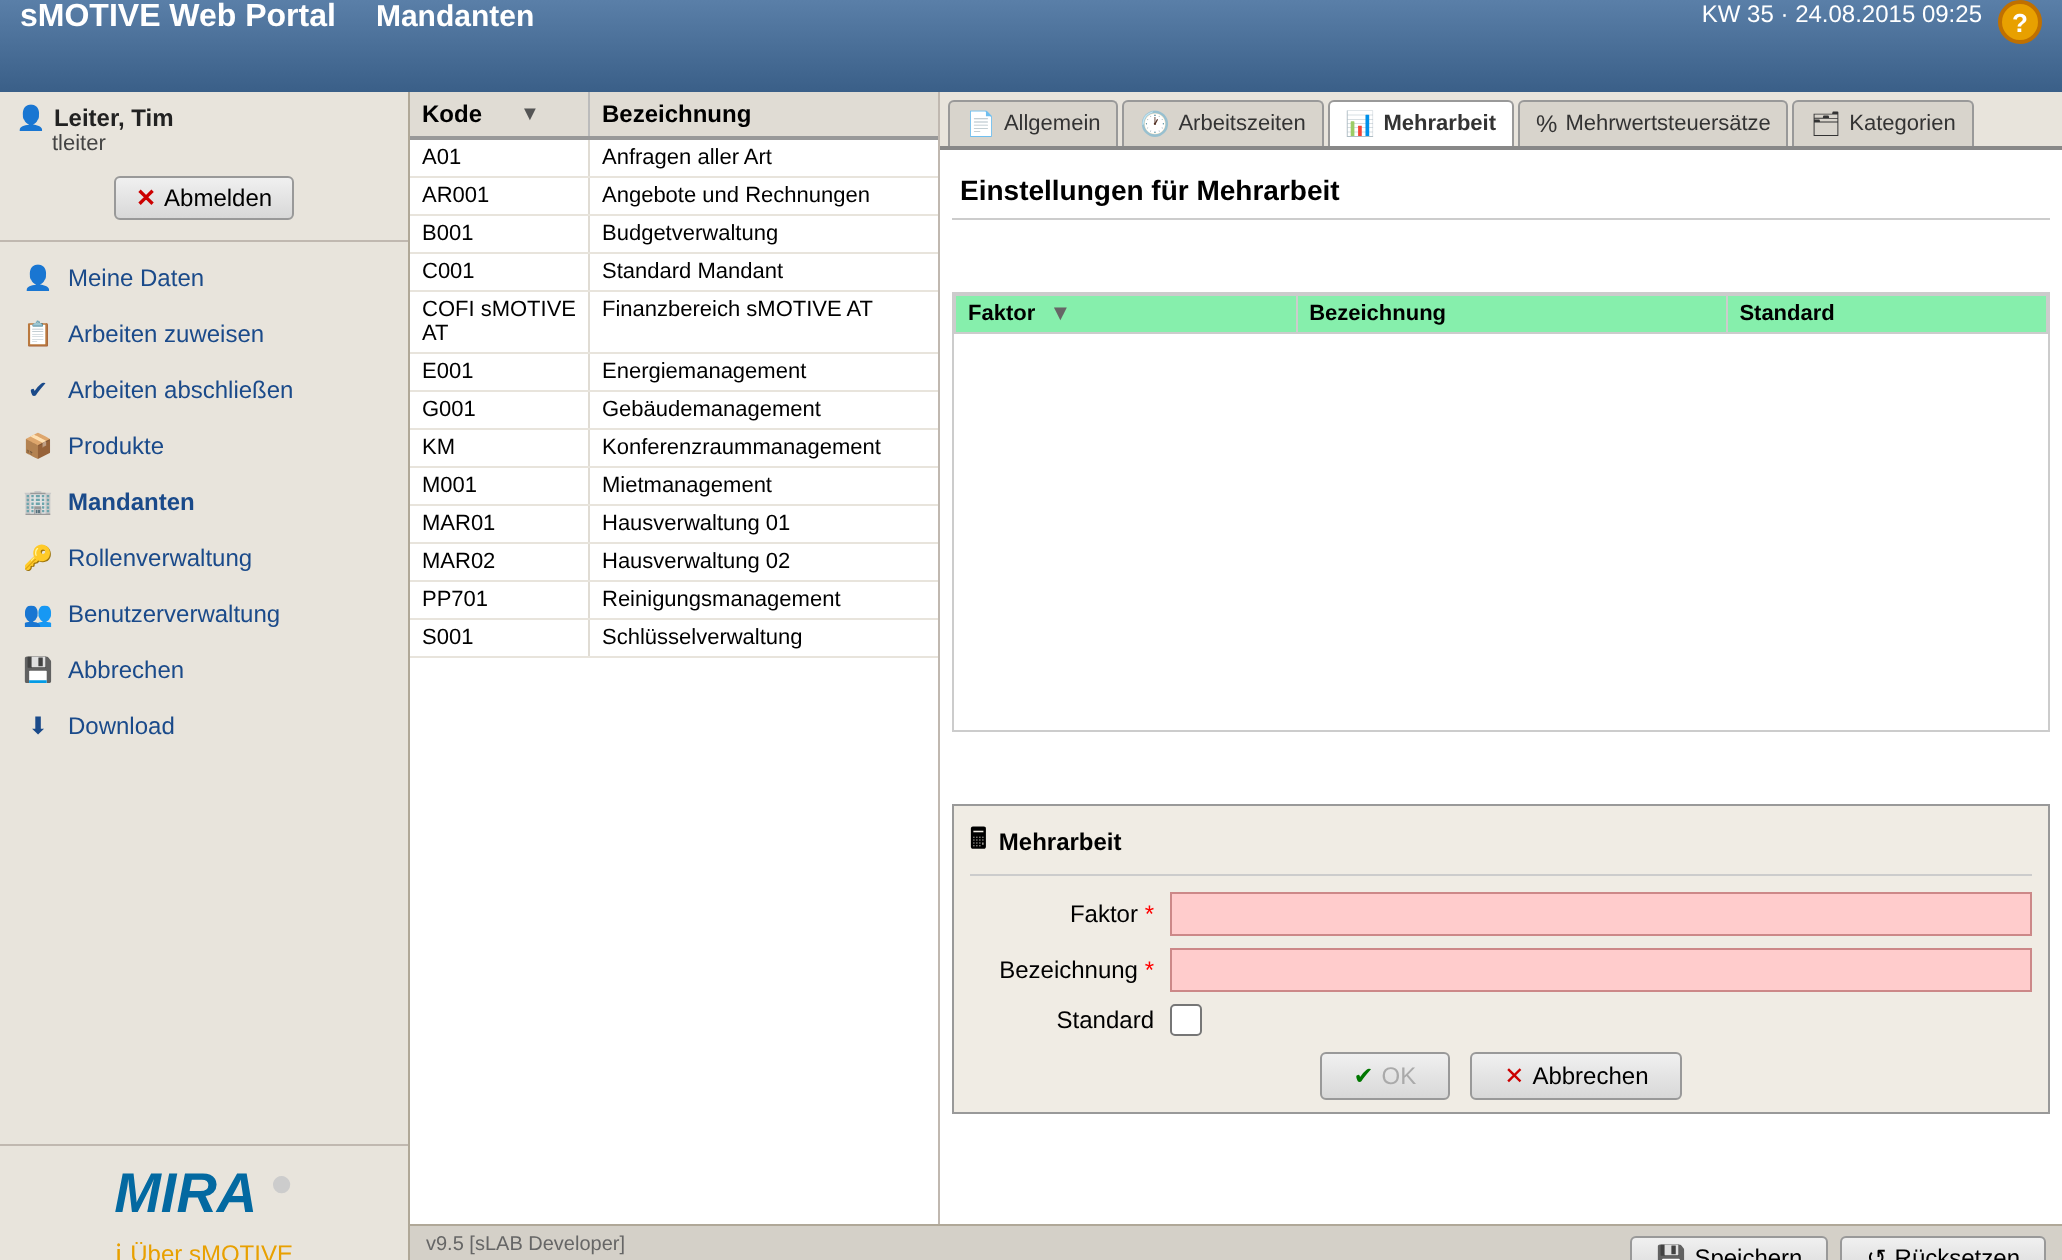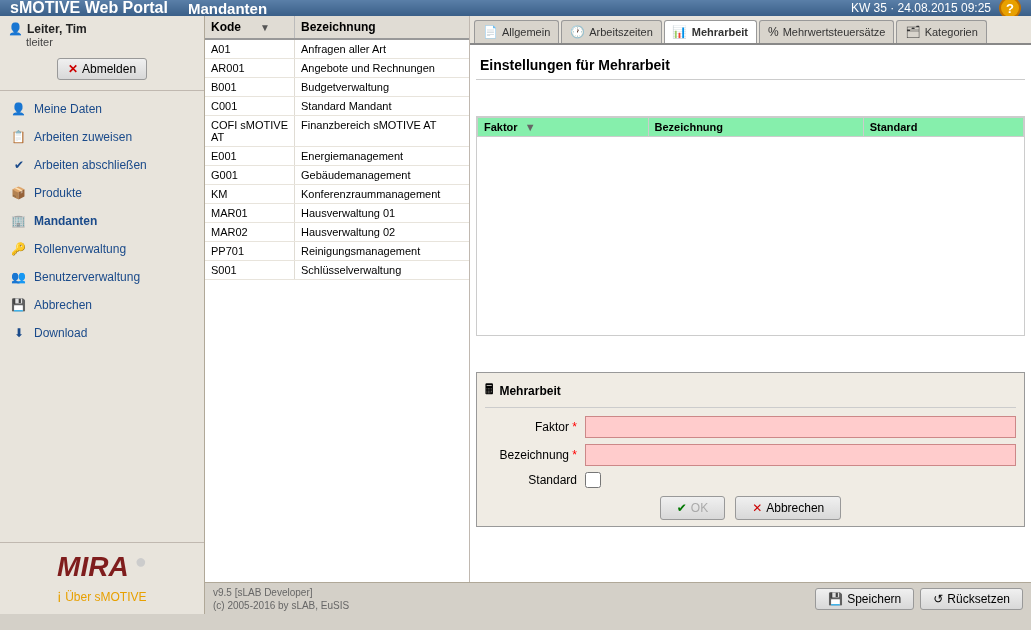--- a/index.html
+++ b/index.html
@@ -1,22 +1,22 @@
 <!DOCTYPE html>
 <html><head>
   <meta charset="utf-8">
   <style>
     * { box-sizing: border-box; margin: 0; padding: 0; }
     body { font-family: Arial, sans-serif; font-size: 12px; background: #d4d0c8; width: 1031px; height: 630px; overflow: hidden; }
 
     
     #header {
-      display: flex; align-items: center; justify-content: space-between;
+      display: flex; align-items: flex-start; justify-content: space-between;
       background: linear-gradient(to bottom, #5a7fa8, #3a5f88);
-      color: white; padding: 0 10px; height: 16px;
+      color: white; padding: 0 10px; height: 46px;
     }
     #header-title { font-size: 16px; font-weight: bold; }
     #header-section { font-size: 15px; font-weight: bold; flex: 1; padding-left: 20px; }
     #header-datetime { font-size: 12px; margin-right: 8px; }
     #header-info-icon {
       width: 22px; height: 22px; border-radius: 50%;
       background: #e8a000; border: 2px solid #c07000;
       display: flex; align-items: center; justify-content: center;
       color: white; font-weight: bold; font-size: 13px; cursor: pointer;
     }
@@ -237,21 +237,21 @@
           <span>Abbrechen</span>
         </div>
         <div class="nav-item">
           <span class="nav-icon">⬇</span>
           <span>Download</span>
         </div>
       </div>
 
     <div id="sidebar-footer">
       <div id="mira-logo">
-        <span style="color:#7f1d1d; font-size:28px; font-weight:bold; font-style:italic;">MIRA</span>
+        <span style="color:#0369a1; font-size:28px; font-weight:bold; font-style:italic;">MIRA</span>
         <span style="color:#ccc; font-size:20px; position:relative; top:-8px;">●</span>
       </div>
       <div id="ueber-smotive">
         <span style="color:#e8a000; font-size:14px;">ℹ</span>
         <span>Über sMOTIVE</span>
       </div>
     </div>
   </div>
 
   <div style="flex:1; display:flex; flex-direction:column; overflow:hidden;">
@@ -290,20 +290,24 @@
               <div class="cell-kode">E001</div>
               <div class="cell-bez">Energiemanagement</div>
             </div>
             <div class="list-row">
               <div class="cell-kode">G001</div>
               <div class="cell-bez">Gebäudemanagement</div>
             </div>
             <div class="list-row">
               <div class="cell-kode">KM</div>
               <div class="cell-bez">Konferenzraummanagement</div>
+            </div>
+            <div class="list-row">
+              <div class="cell-kode">M001</div>
+              <div class="cell-bez">Mietmanagement</div>
             </div>
             <div class="list-row">
               <div class="cell-kode">MAR01</div>
               <div class="cell-bez">Hausverwaltung 01</div>
             </div>
             <div class="list-row">
               <div class="cell-kode">MAR02</div>
               <div class="cell-bez">Hausverwaltung 02</div>
             </div>
             <div class="list-row">

